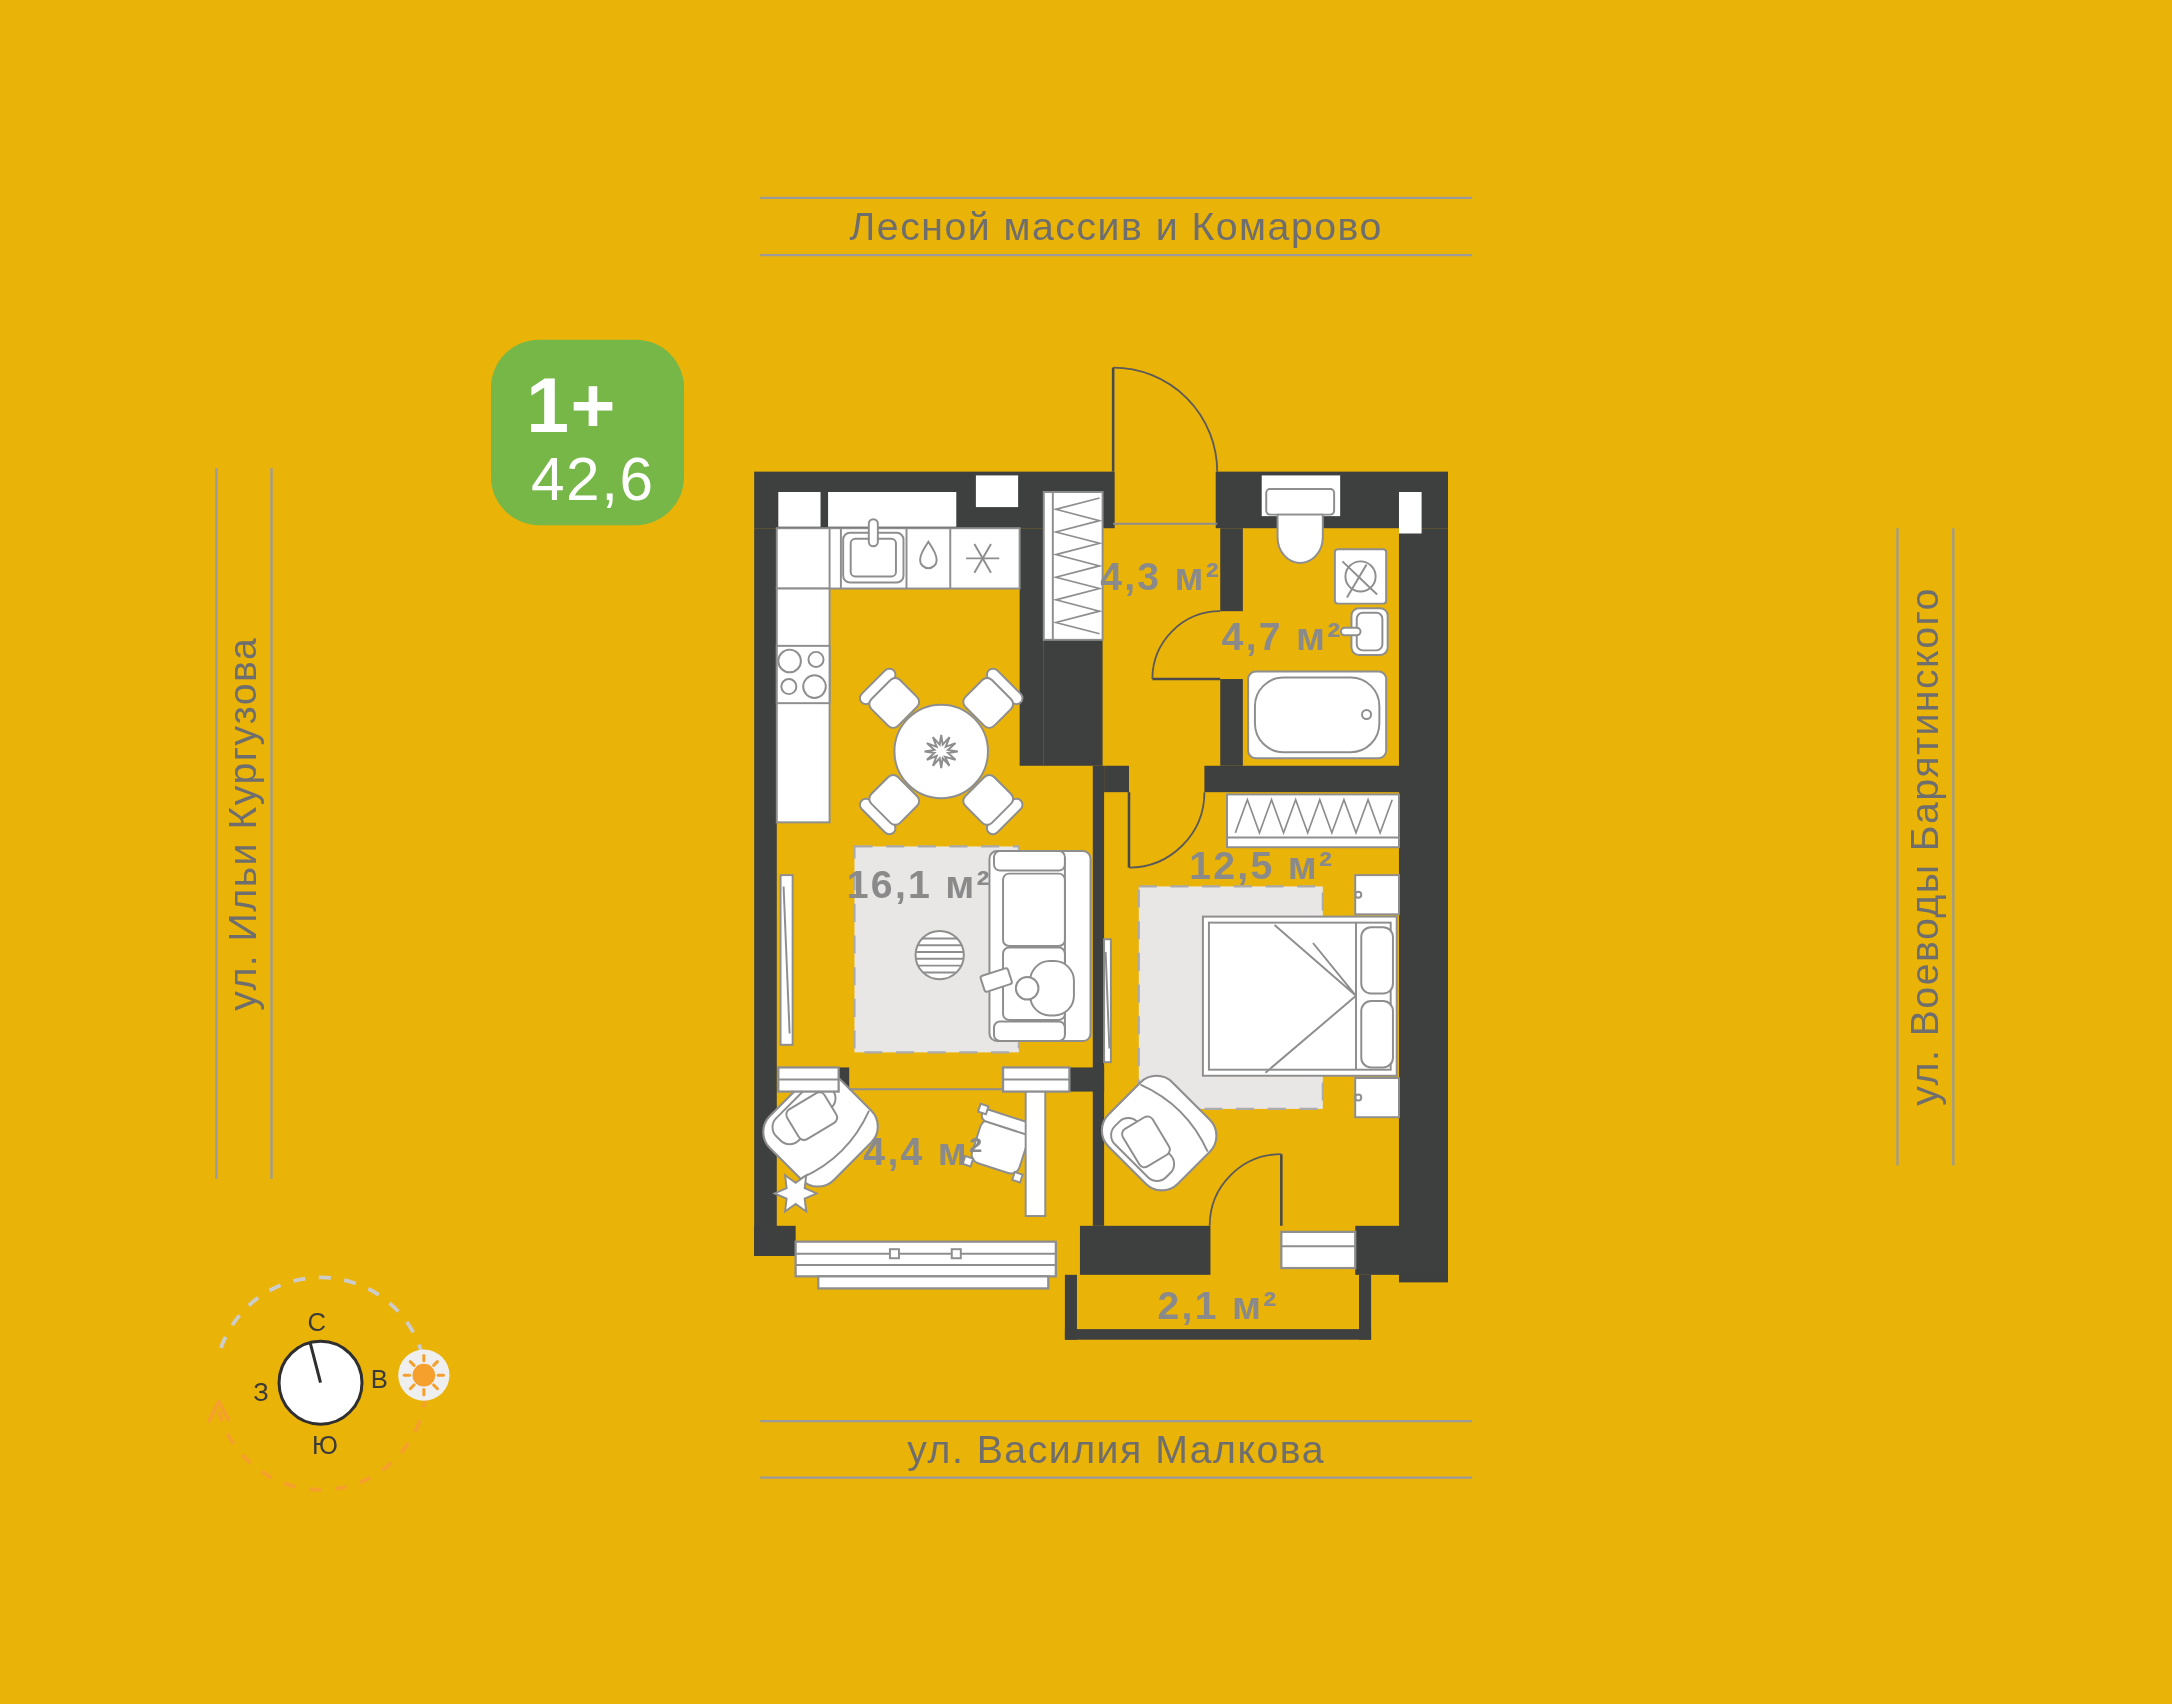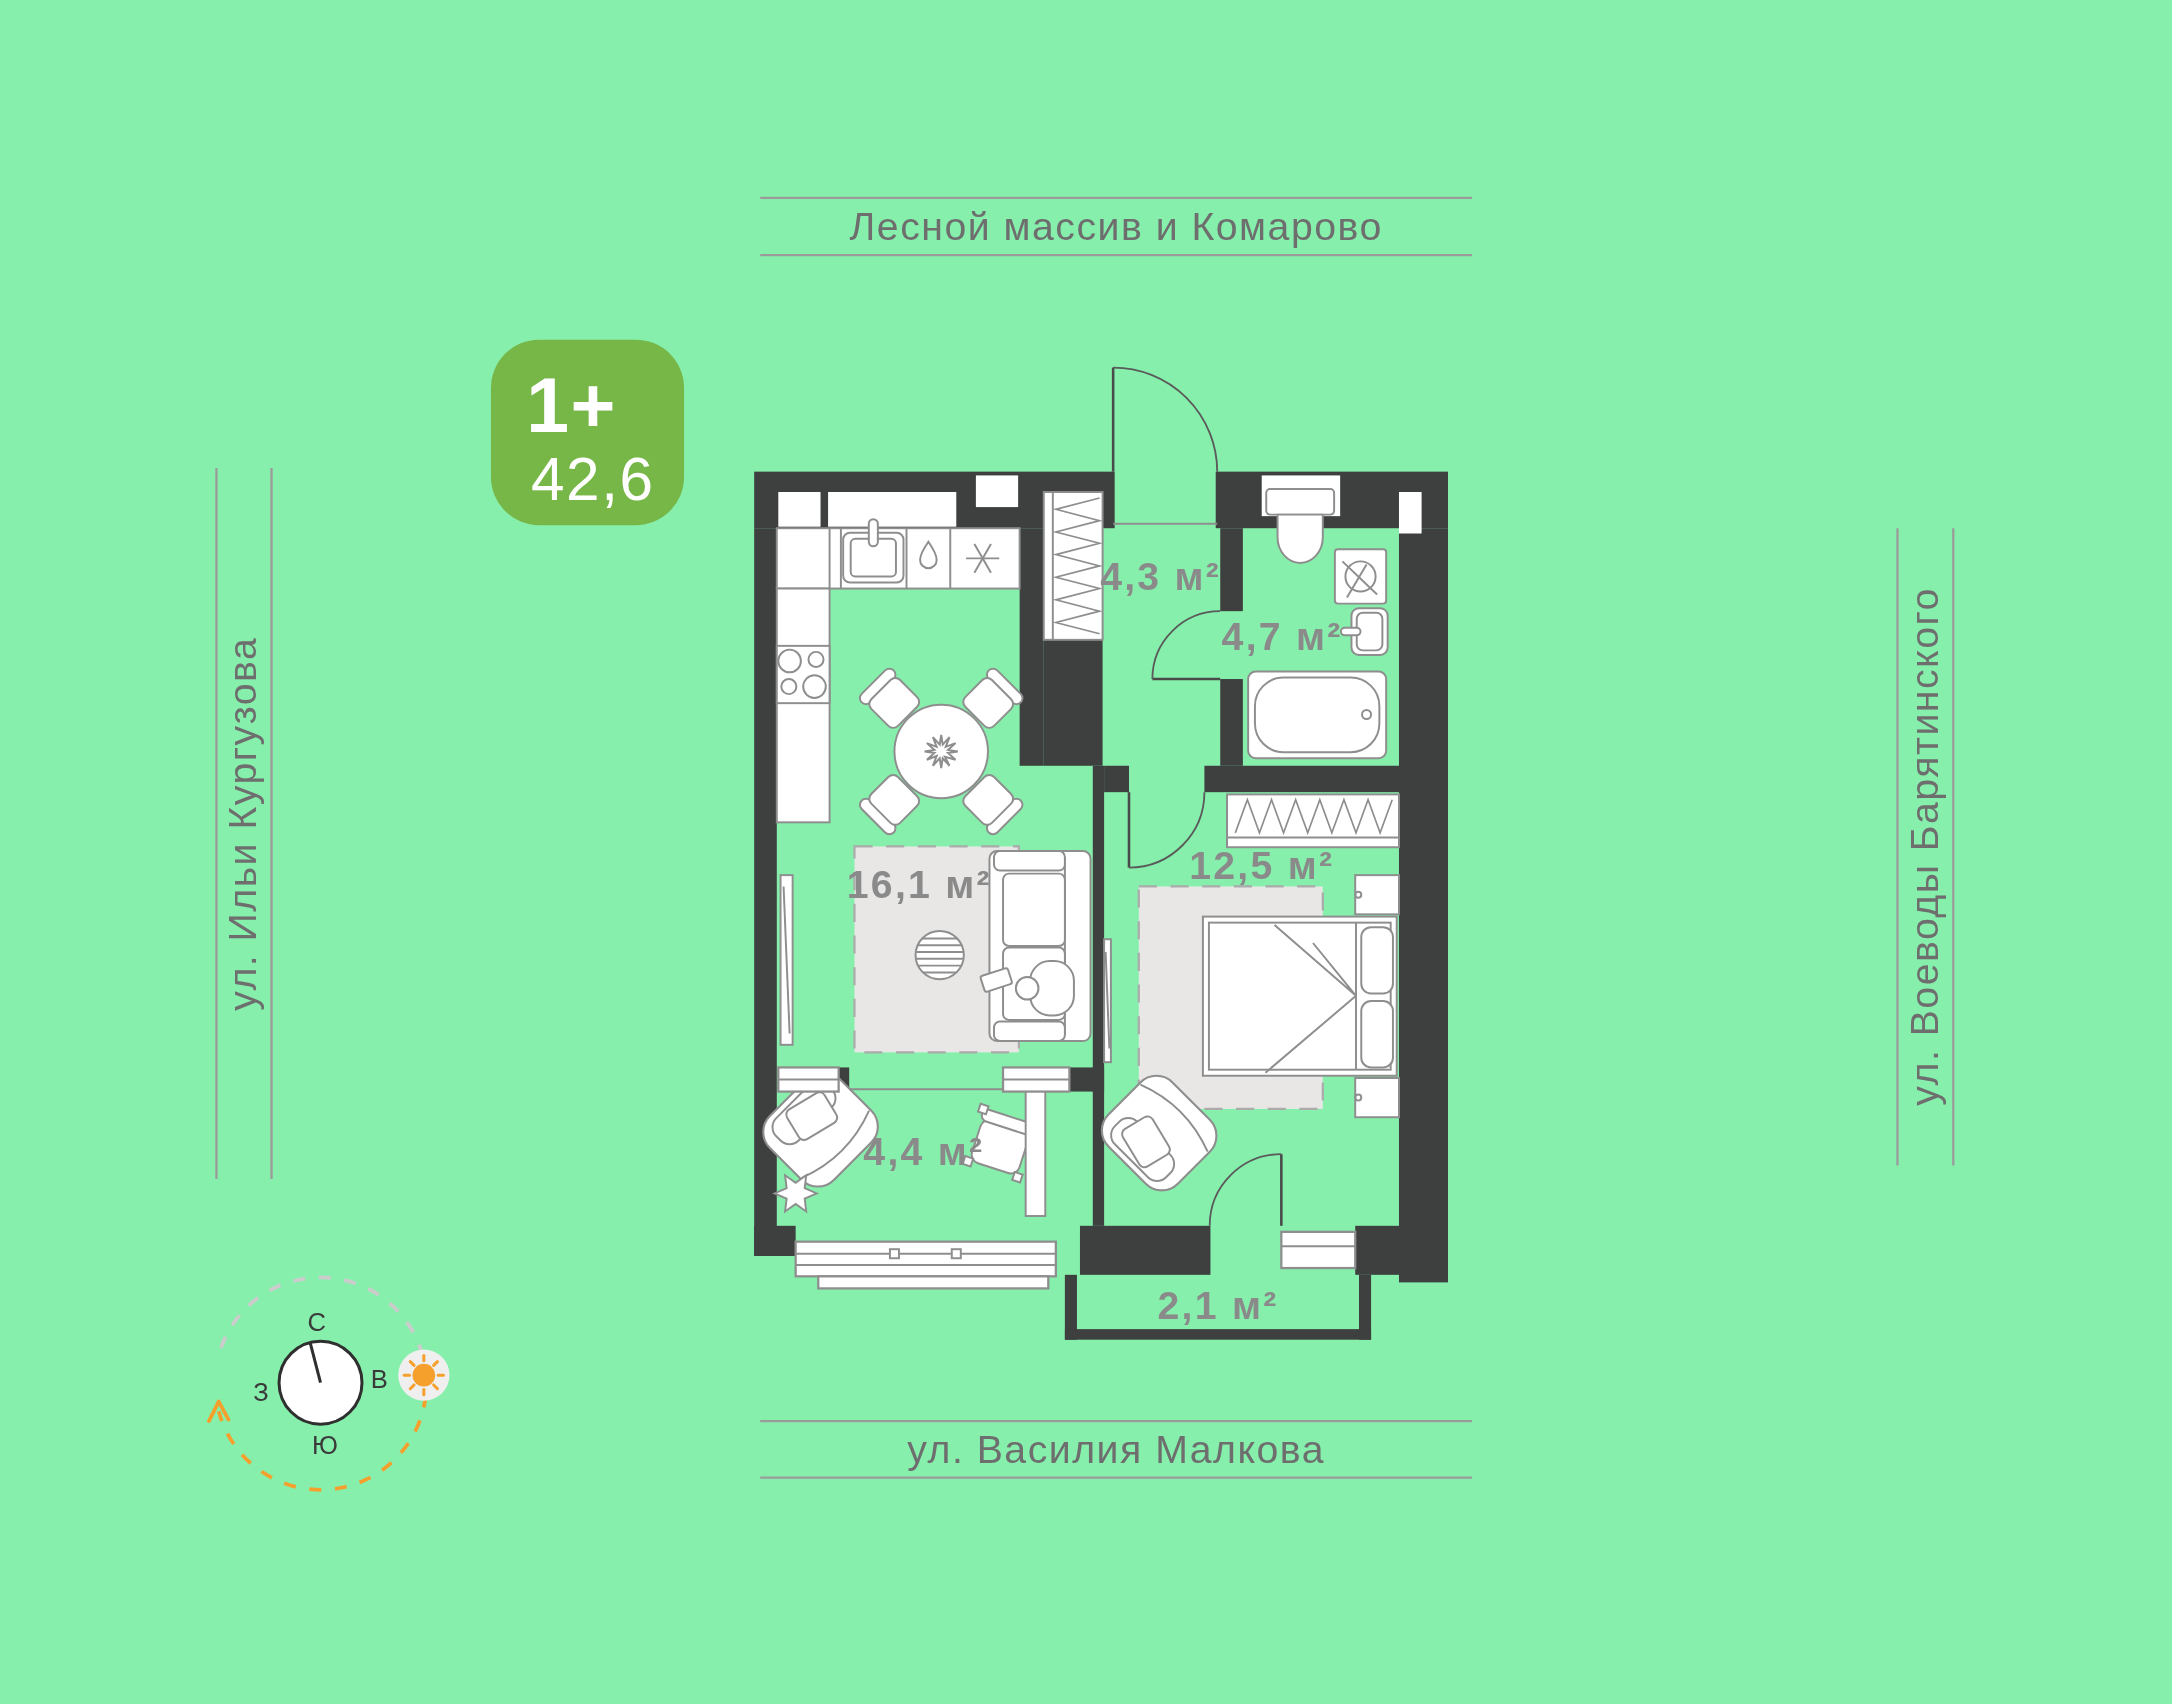--- a/index.html
+++ b/index.html
@@ -1,16 +1,16 @@
 <!DOCTYPE html>
 <html style="--wall: #3e3f3f; --furniture: #8e8e8e; --rug: #e8e7e6; --room-label: #8a8a8a; --street-text: #6e6e6e; --street-line: #9b9b9b; --badge-bg: #76b747; --compass-orange: #f5a02d; --compass-gray: #cccccc; --sun-bg: #efefef;font-size:12px"><head>
 <meta charset="utf-8">
 <style>
   html,body{margin:0;padding:0;background:#fff;}
-  .stage{position:relative;width:2172px;height:1705px;background:#86efac;overflow:hidden;
+  .stage{position:relative;width:2172px;height:1705px;background:#eab308;overflow:hidden;
          font-family:"Liberation Sans", sans-serif;text-align:center;}
   svg{display:block}
   .wall{fill:var(--wall);stroke:none}
   .niche{fill:#fff;stroke:none}
   .furn{fill:#ffffff;stroke:var(--furniture);stroke-width:2.6}
   .furnline{fill:none;stroke:var(--furniture);stroke-width:2.6}
   .rug{fill:var(--rug);stroke:#ababab;stroke-width:3;stroke-dasharray:24 18}
   .door{fill:none;stroke:#5a5a5a;stroke-width:2.4}
   .leaf{fill:none;stroke:#4a4a4a;stroke-width:3.4}
   .window{fill:#fff;stroke:var(--furniture);stroke-width:3}

